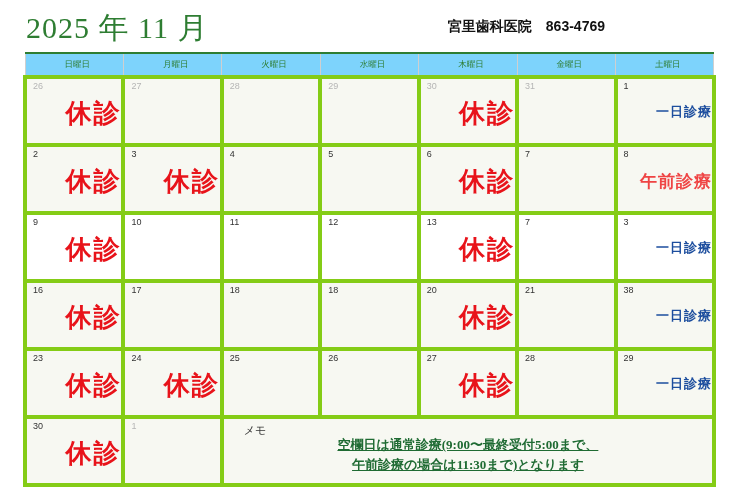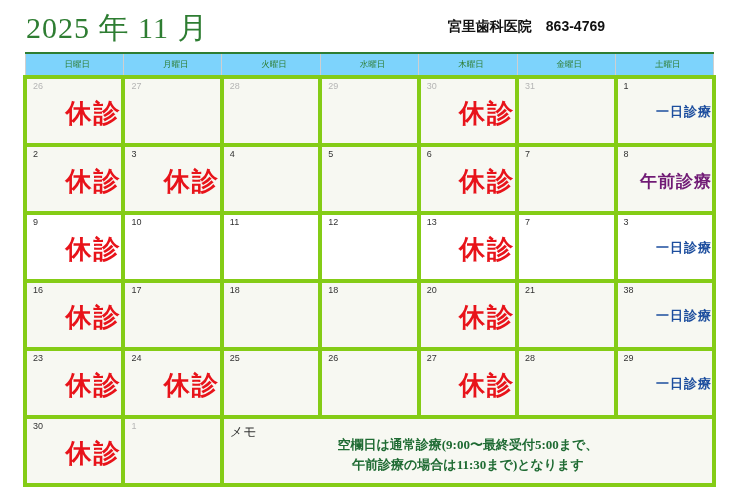--- a/index.html
+++ b/index.html
@@ -110,48 +110,49 @@
     font-size: 26px;
     letter-spacing: 2px;
   }
   .mark.fullday {
     color: #1d4e9e;
     font-size: 13px;
     top: 26px;
     letter-spacing: 1px;
   }
   .mark.morning {
-    color: #701a75;
+    color: #ef4444;
     font-size: 17px;
     top: 26px;
     letter-spacing: 1px;
   }
 
   
   .memo-cell {
     border: 1px solid #cfcfcf;
   }
   .memo-label {
     position: absolute;
-    left: 6px;
+    left: 20px;
     top: 4px;
-    font-size: 13px;
+    font-size: 11px;
     color: #333;
   }
   .note {
     position: absolute;
     left: 0;
     right: 0;
     top: 16px;
     text-align: center;
     color: #1f6b33;
     font-family: "Liberation Serif", serif;
     font-weight: bold;
     font-size: 13px;
     line-height: 20px;
+    text-decoration: underline;
   }
 </style>
 </head>
 <body>
 
 <div class="page">
 
   <div class="header">
     <div class="cal-title">2025 年 11 月</div>
     <div class="clinic-info">宮里歯科医院　863-4769</div>

